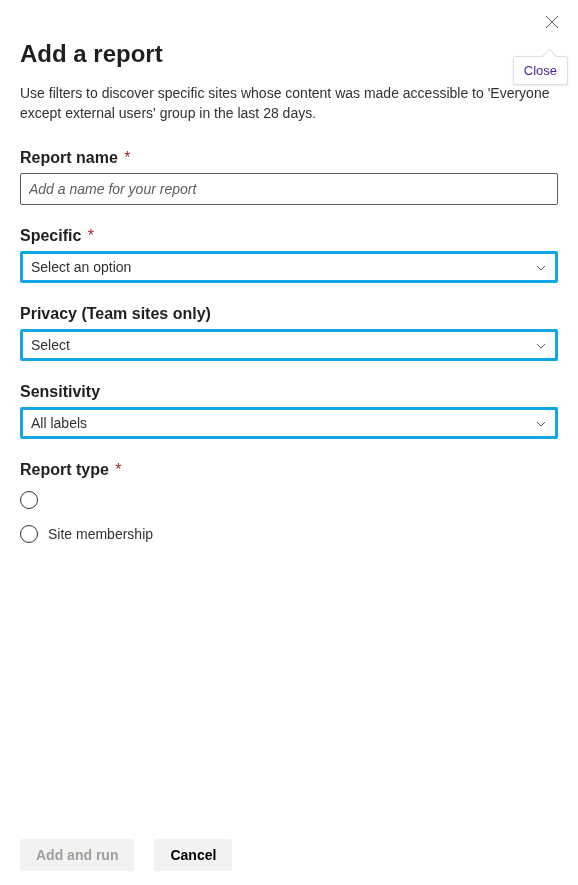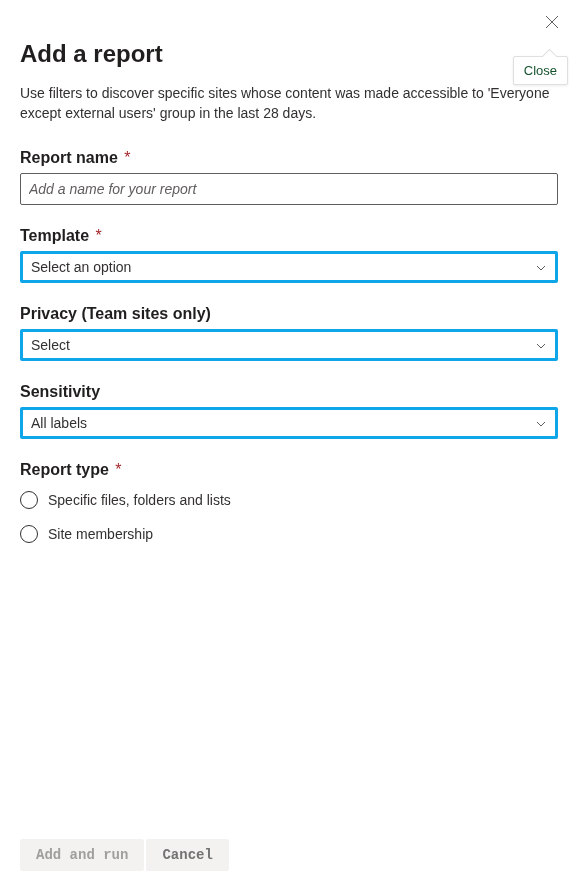--- a/index.html
+++ b/index.html
@@ -35,21 +35,21 @@
     }
     .close-tooltip {
       position: absolute;
       top: 56px;
       right: 10px;
       background: #ffffff;
       border: 1px solid #e1dfdd;
       border-radius: 2px;
       padding: 6px 10px;
       font-size: 13px;
-      color: #14532d;
+      color: #4c1d95;
       box-shadow: 0 1px 3px rgba(0,0,0,0.08);
     }
     .close-tooltip::before {
       content: "";
       position: absolute;
       top: -6px;
       right: 12px;
       width: 10px;
       height: 10px;
       background: #ffffff;
@@ -146,33 +146,32 @@
     .radio-label {
       font-size: 14px;
       color: #323130;
     }
     .footer {
       position: absolute;
       bottom: 14px;
       left: 20px;
       right: 20px;
       display: flex;
-      gap: 2px;
-      font-family: Liberation Mono, monospace;
+      gap: 20px;
     }
     .btn {
       height: 32px;
       padding: 0 16px;
       border: none;
       border-radius: 2px;
       font-size: 14px;
       font-family: inherit;
       cursor: pointer;
       background: #f3f2f1;
-      color: #737373;
+      color: #000000;
       font-weight: 600;
     }
     .btn.disabled {
       color: #a19f9d;
       font-weight: 600;
       cursor: default;
     }
   </style>
 </head>
 <body>
@@ -195,21 +194,21 @@
 <div class="field-group">
   <label class="field-label">
     <span>Report name</span>
     <span class="required-asterisk">*</span>
   </label>
   <input type="text" class="text-input" placeholder="Add a name for your report" style="">
 </div>
 
 <div class="field-group">
   <label class="field-label">
-    <span>Template</span>
+    <span>Specific</span>
     <span class="required-asterisk">*</span>
   </label>
   <div class="dropdown">
     <span>Select an option</span>
     <span class="chevron">
       <svg viewBox="0 0 12 12">
           <polyline points="2,4 6,8 10,4"></polyline>
         </svg>
     </span>
   </div>
@@ -244,21 +243,20 @@
 </div>
 
 <div class="field-group">
   <label class="field-label">
     <span>Report type</span>
     <span class="required-asterisk">*</span>
   </label>
   <div class="radio-group">
     <div class="radio-option">
       <div class="radio-circle"></div>
-      <span class="radio-label">Specific files, folders and lists</span>
     </div>
     <div class="radio-option">
       <div class="radio-circle"></div>
       <span class="radio-label">Site membership</span>
     </div>
   </div>
 </div>
 
 <div class="footer">
   <button class="btn disabled">Add and run</button>

